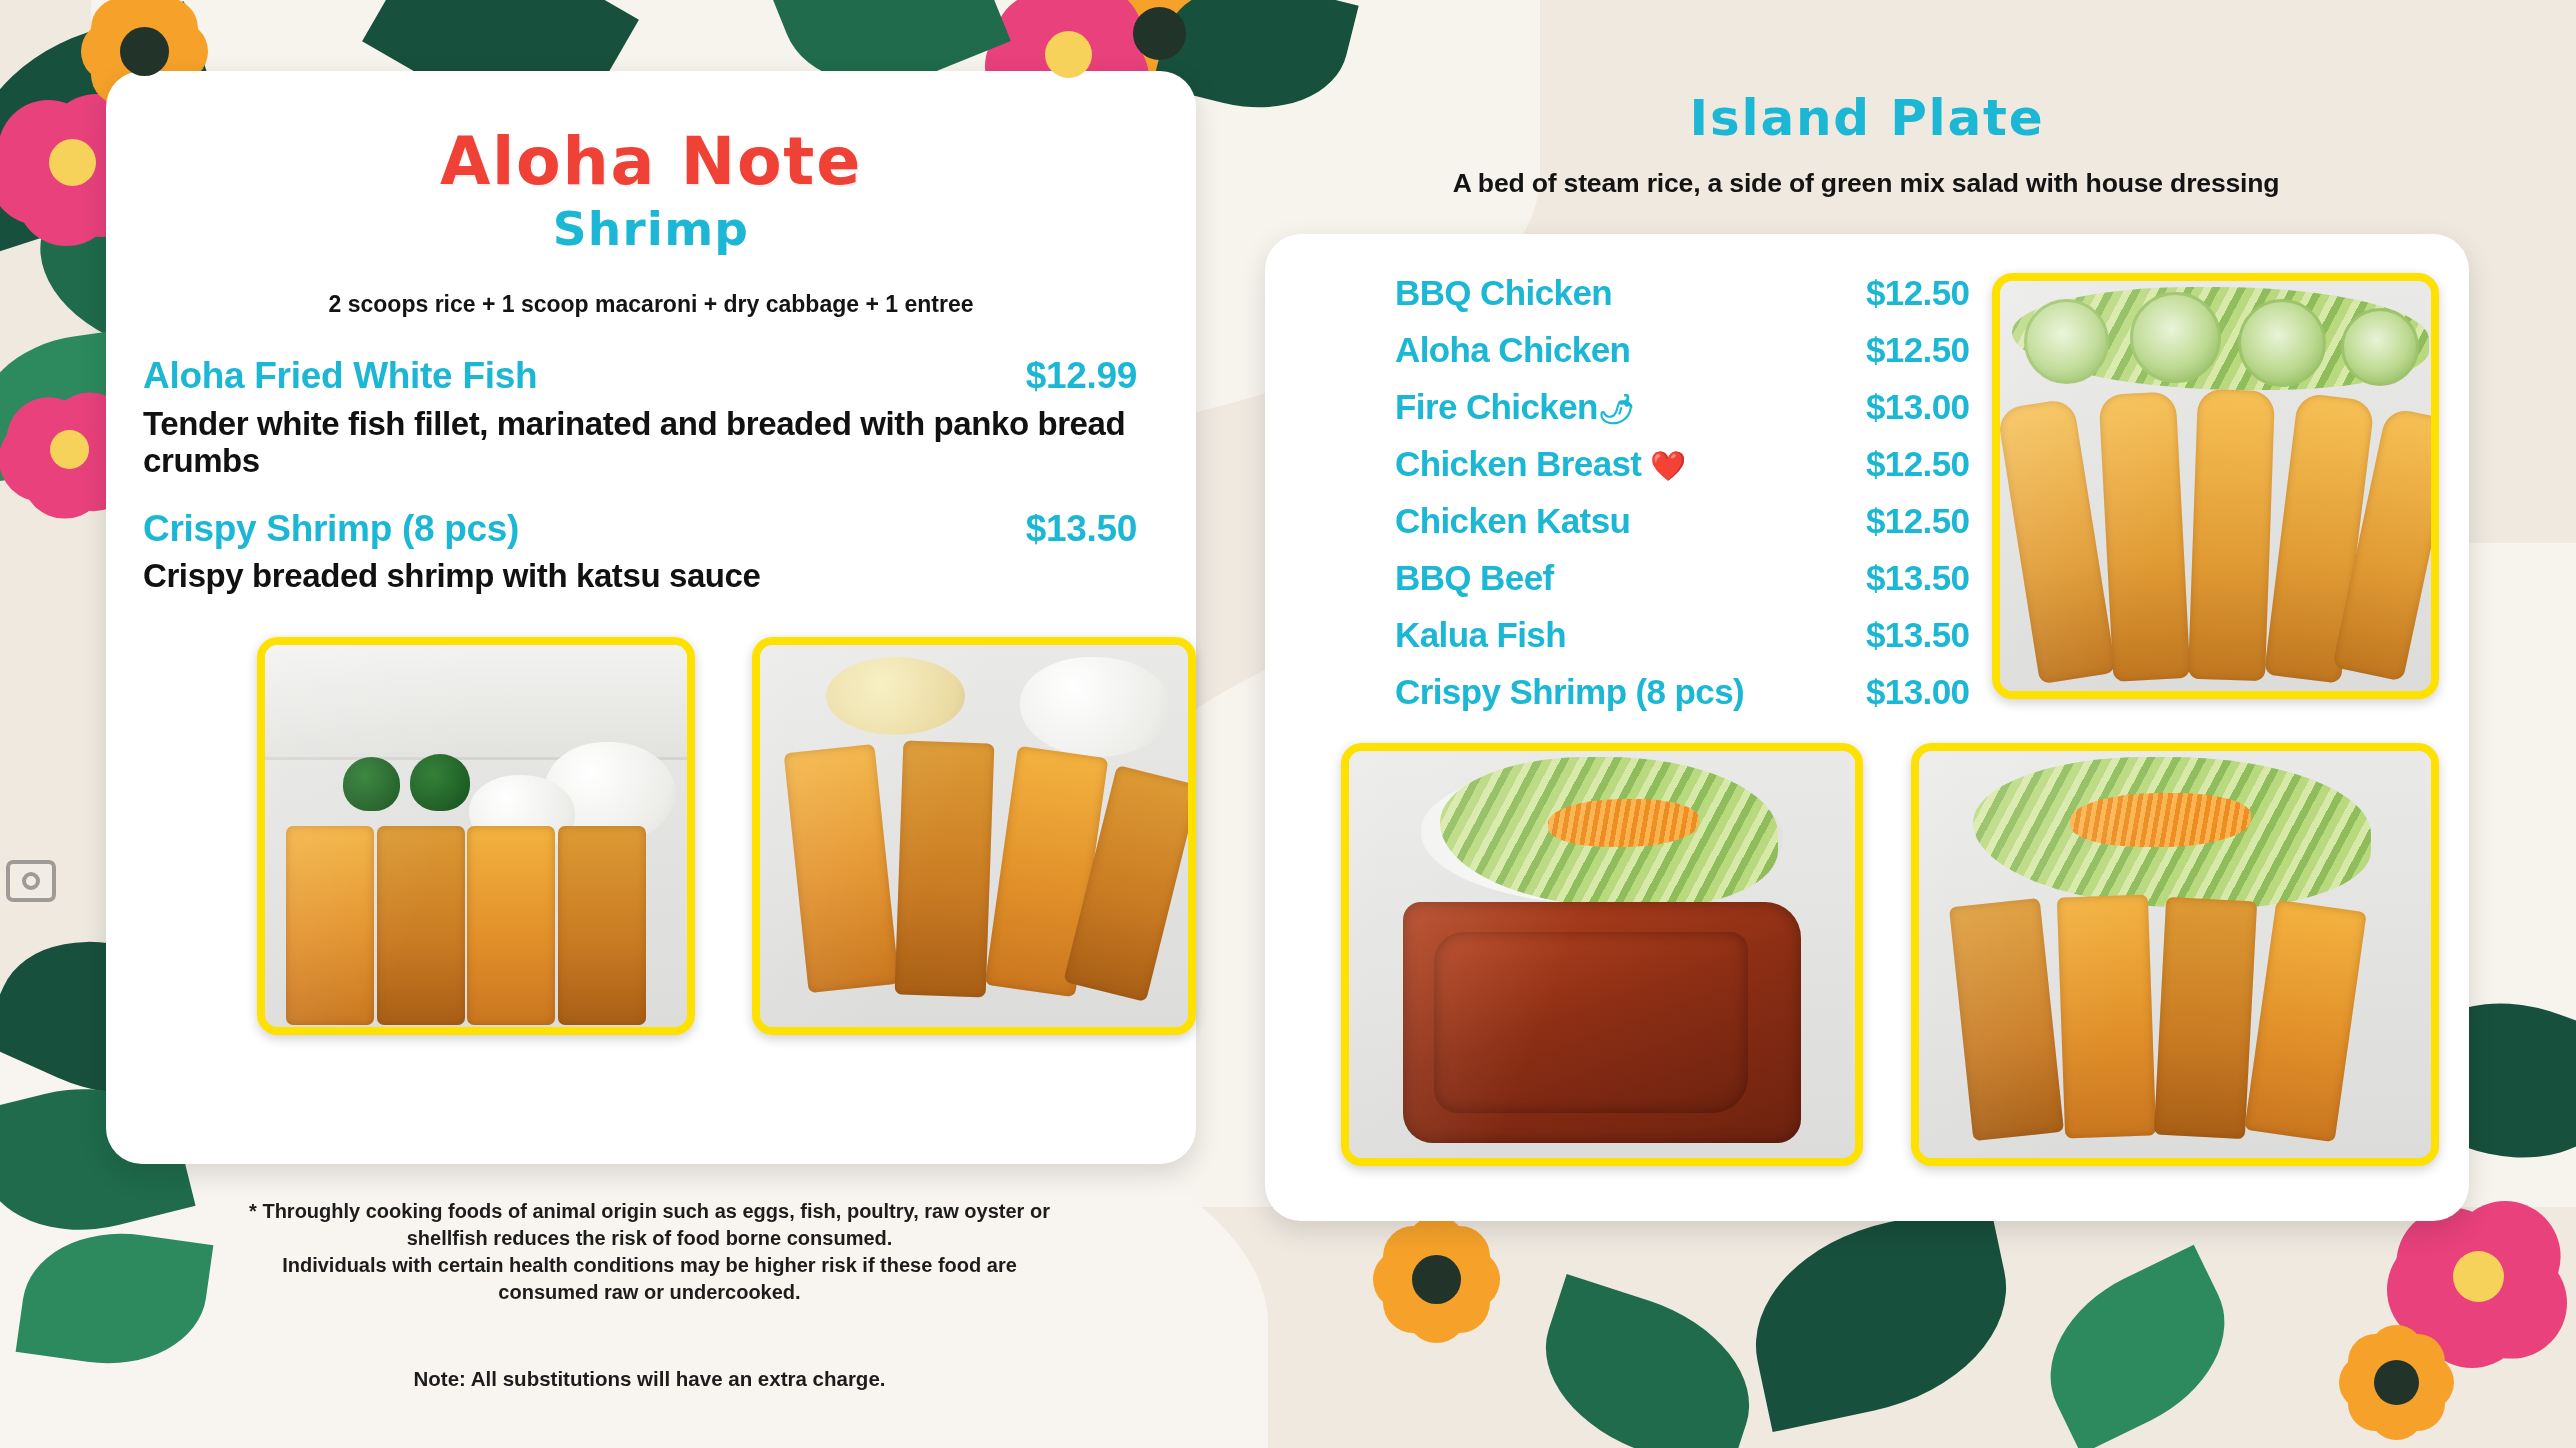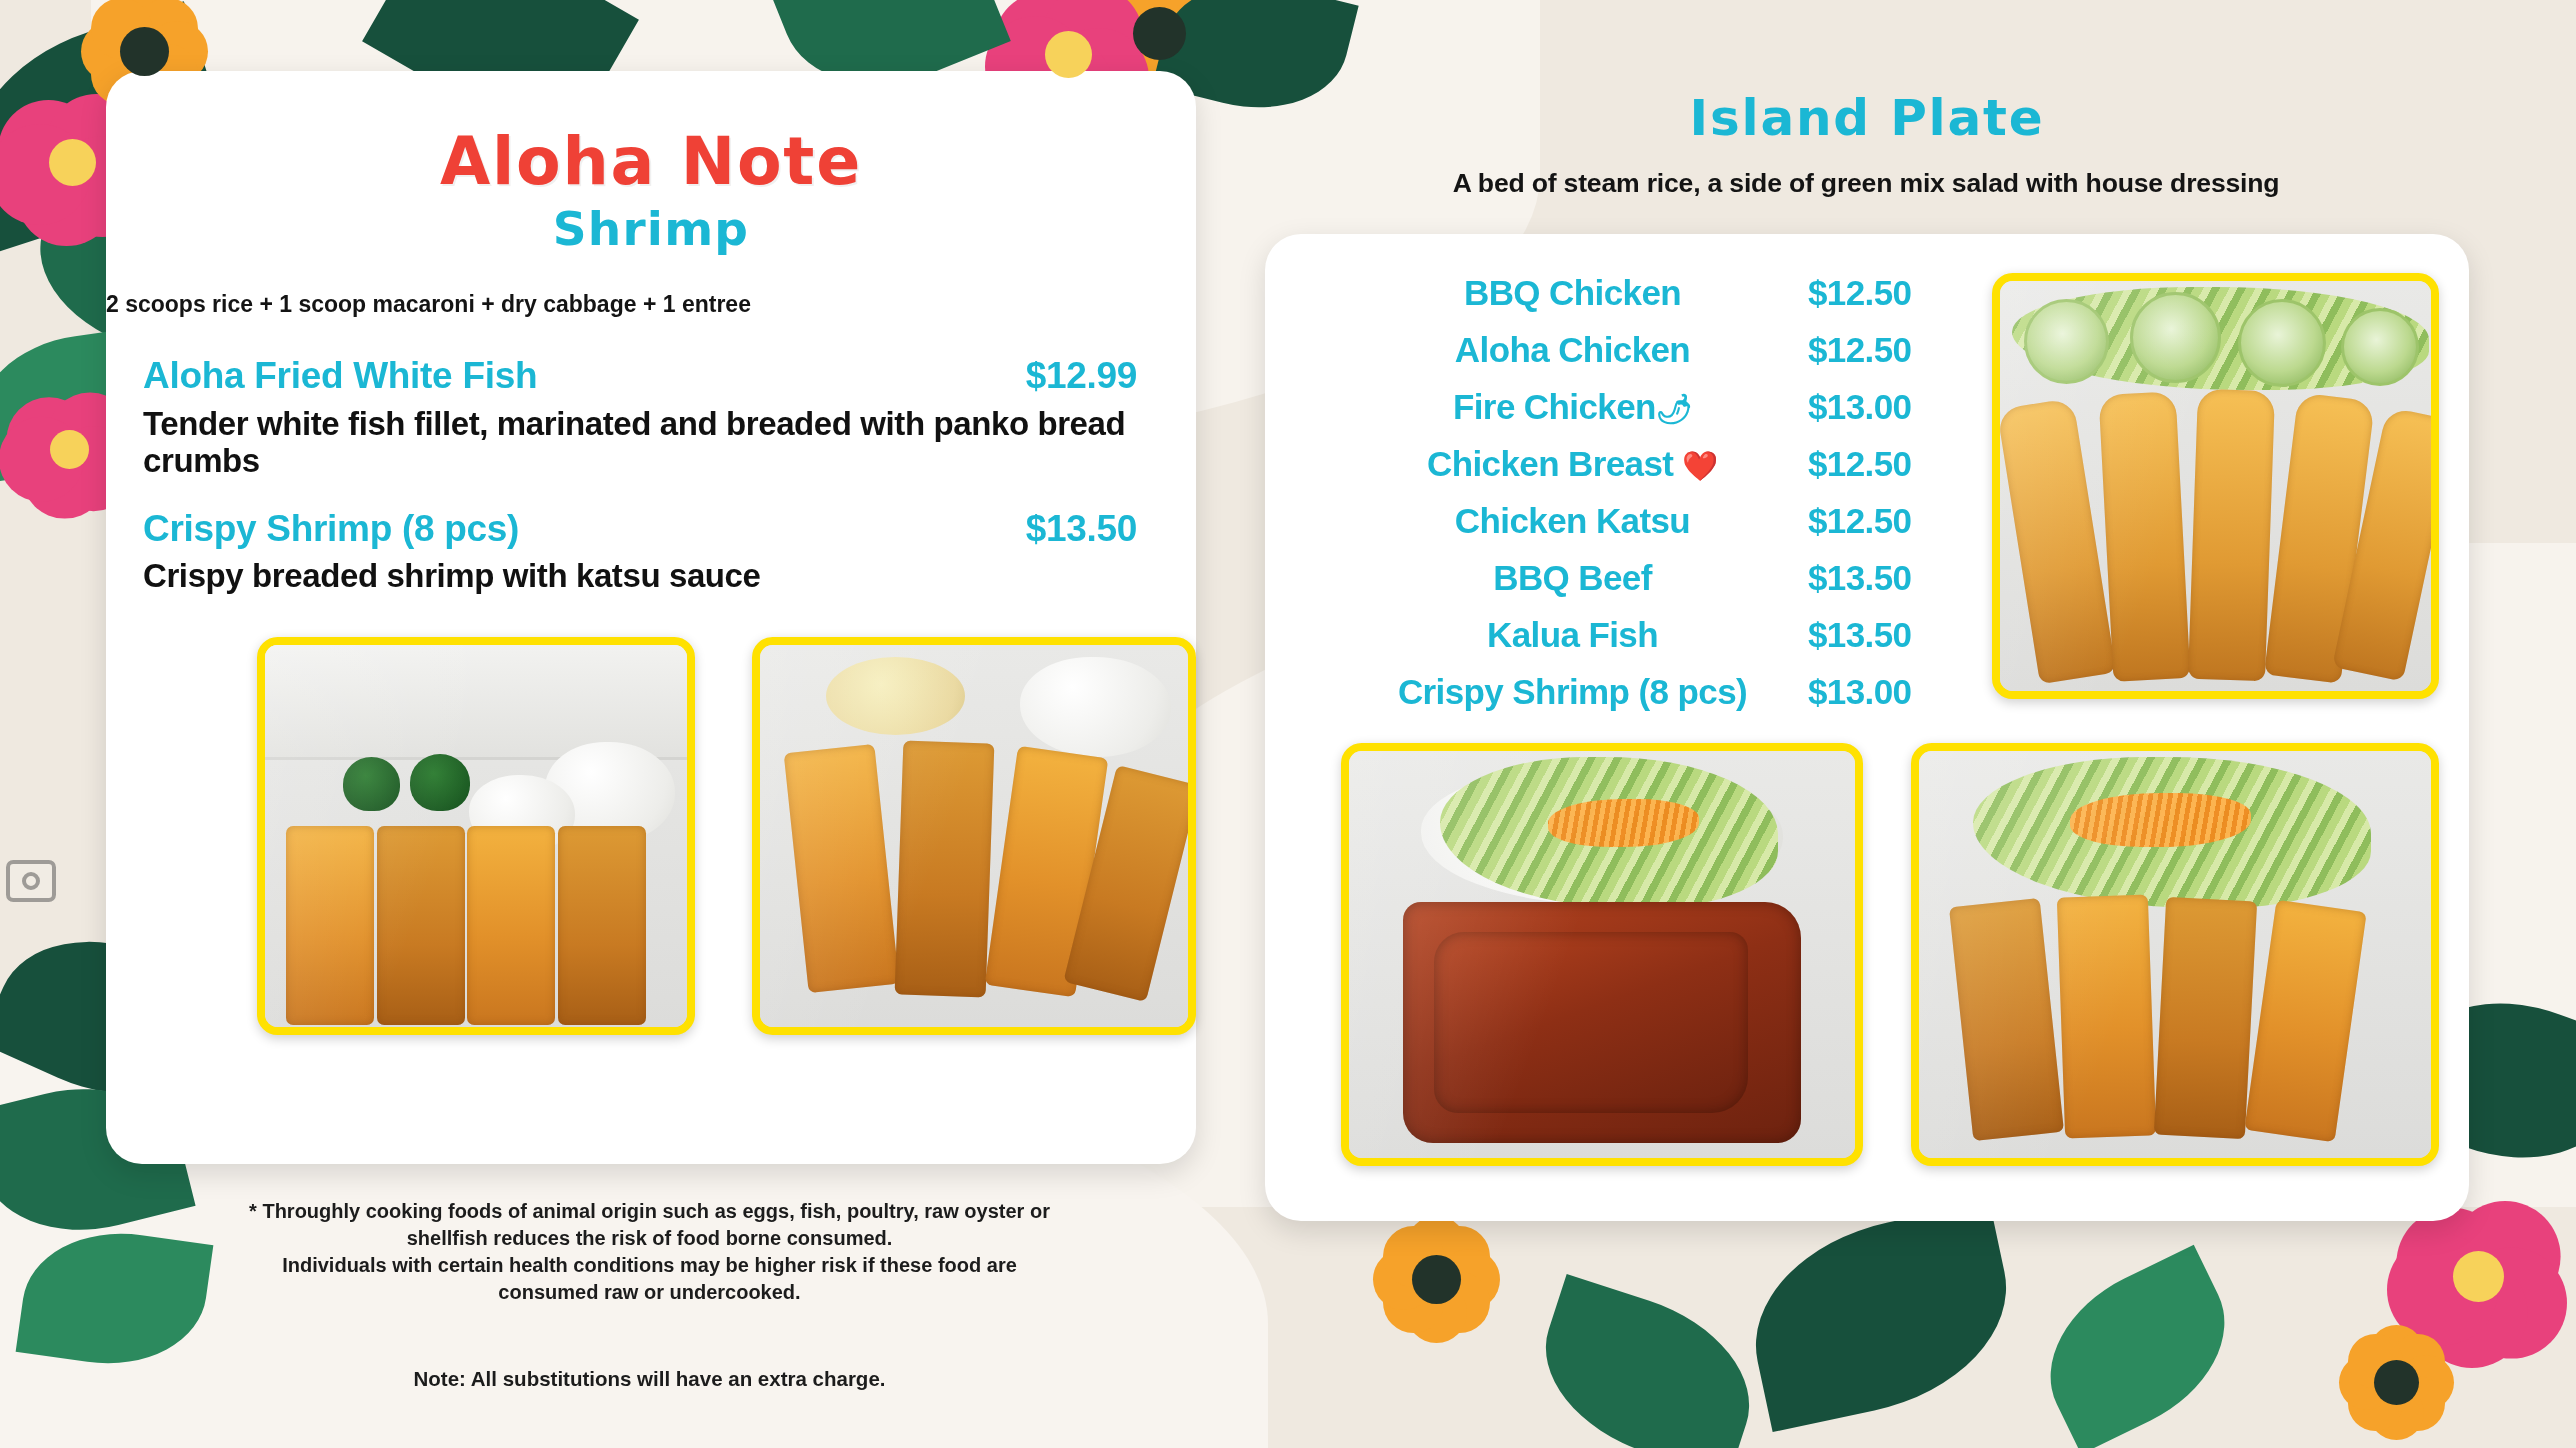--- a/index.html
+++ b/index.html
@@ -130,21 +130,21 @@
   .title-seafood {
     text-align: center;
     font-family: "DejaVu Sans", sans-serif;
     font-weight: 700;
     font-size: 47px;
     letter-spacing: 1.2px;
     color: #1bb7d4;
     margin-top: 2.4px;
   }
   .subline {
-    text-align: left;
+    text-align: center;
     font-weight: 700;
     font-size: 23px;
     color: #141414;
     margin-top: 35px;
   }
 
   .items {
     margin: 37px 37px 0 37px;
   }
   .item-row {
@@ -303,23 +303,22 @@
     width: 1274px;
     text-align: center;
     font-weight: 700;
     font-size: 26.6px;
     color: #141414;
     letter-spacing: -0.2px;
   }
 
   .island-list {
     position: absolute;
-    left: 1337px; top: 273px;
+    left: 1395px; top: 273px;
     width: 622px;
-    text-align: center;
   }
   .island-row {
     display: flex;
     align-items: baseline;
     height: 57px;
   }
   .island-name {
     font-weight: 700;
     font-size: 35px;
     color: #1bb7d4;

